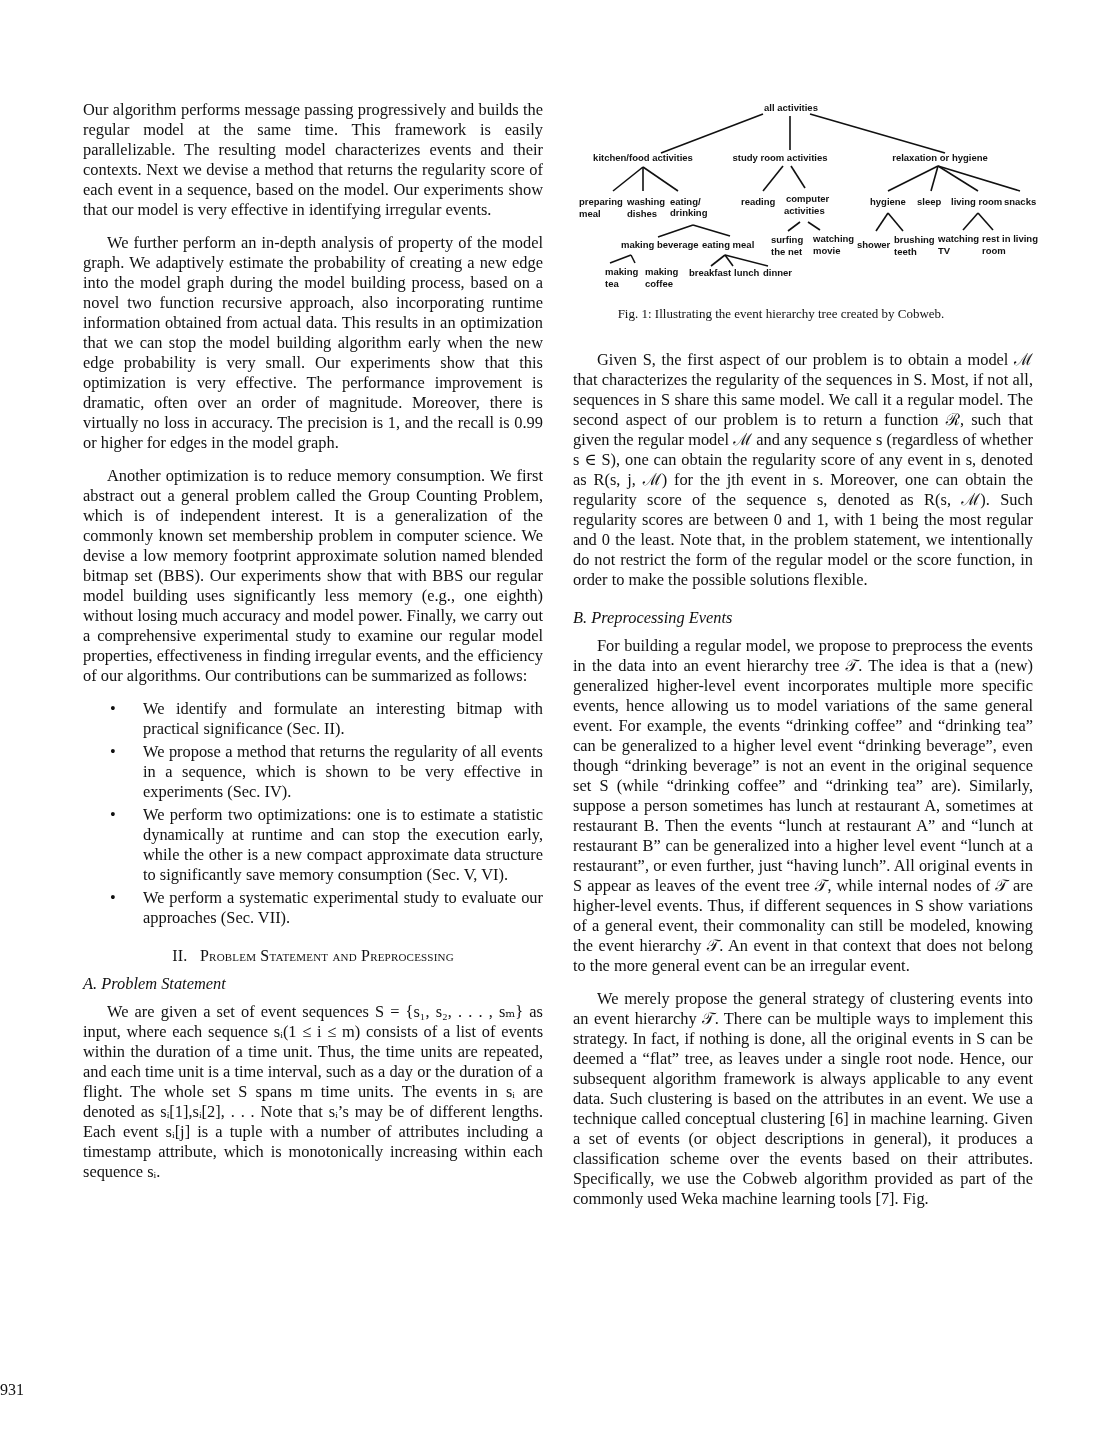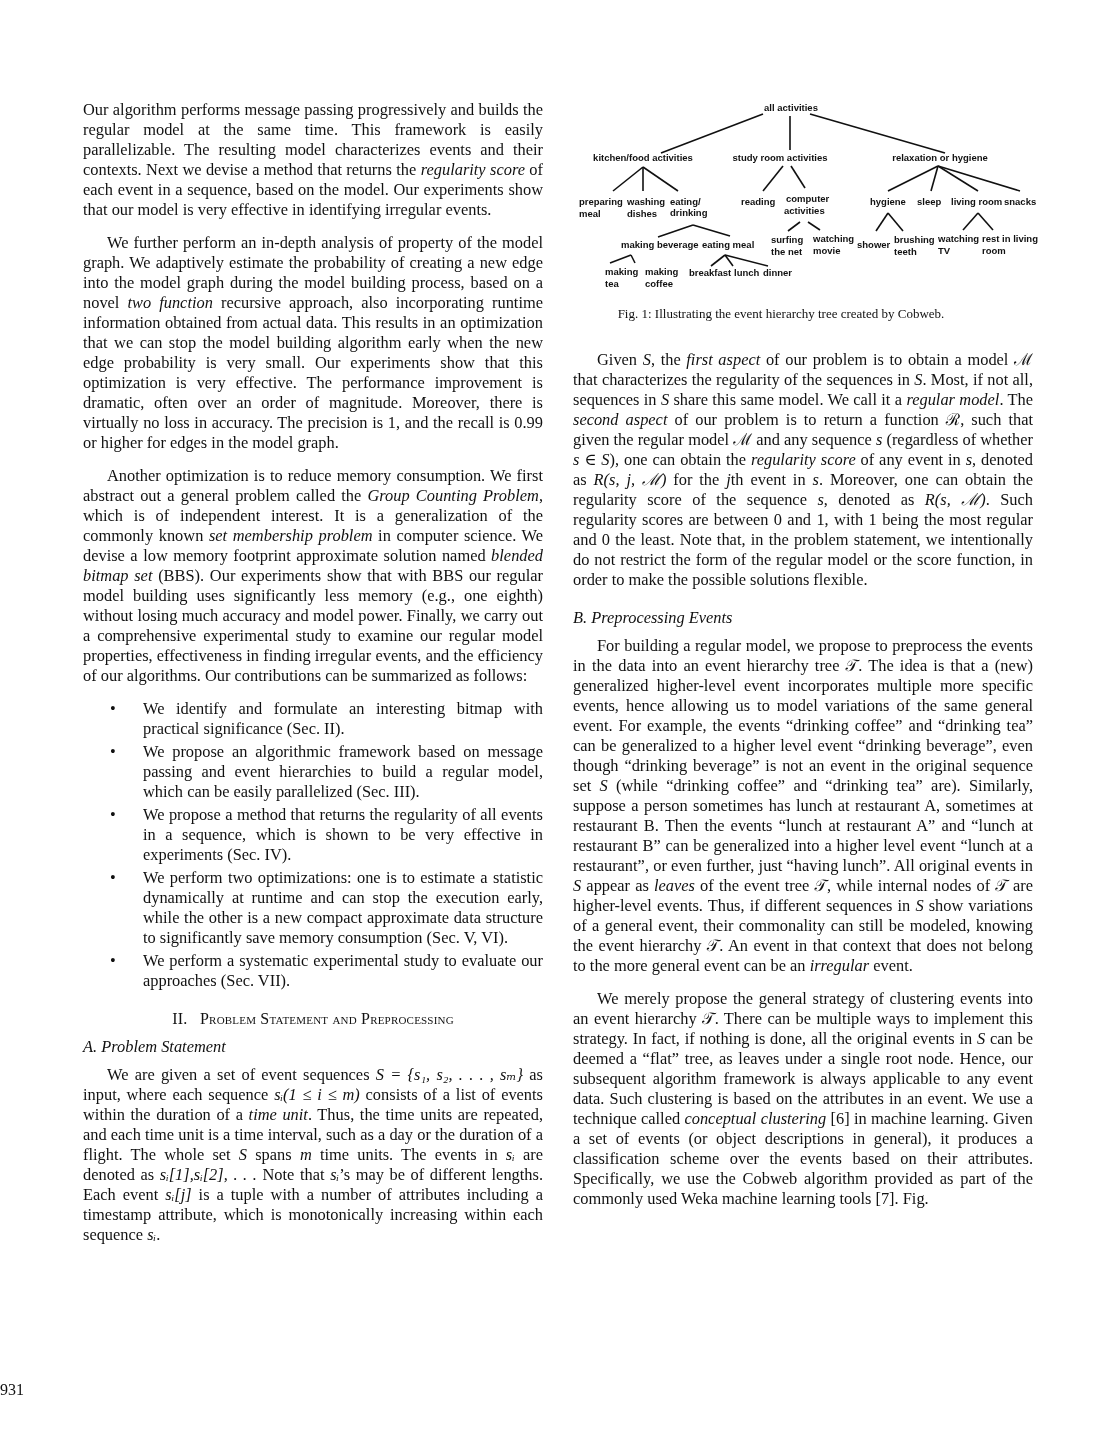--- a/index.html
+++ b/index.html
@@ -2,21 +2,21 @@
 <html><head>
 <meta charset="utf-8">
 <style>
   html,body{margin:0;padding:0;background:#fff;}
   body{width:1113px;height:1440px;position:relative;font-family:"Liberation Serif","DejaVu Serif",serif;color:#111;}
   .col{position:absolute;top:100px;width:460px;font-size:16.4px;line-height:20px;text-align:justify;}
   .left{left:83px;}
   .right{left:573px;}
   p{margin:0 0 13px 0;text-indent:24px;hyphens:auto;}
   p.noind{text-indent:0;}
-  .math,.it{font-style:italic;}
+  .math,.it{}
   ul{margin:0 0 14px 0;padding:0;list-style:none;}
   li{position:relative;padding-left:60px;margin-bottom:3px;}
   li::before{content:"\2022";position:absolute;left:27px;top:0;}
   .sec{text-align:center;font-size:16px;margin:18px 0 8px 0;letter-spacing:0.2px;}
   .sc{font-variant:small-caps;}
   .subsec{font-style:italic;margin:6px 0 8px 0;}
   .figure{position:absolute;left:573px;top:98px;width:470px;height:195px;}
   .caption{position:absolute;left:546px;top:306px;width:470px;text-align:center;font-size:13px;}
   .tree text{font-family:"Liberation Sans","DejaVu Sans",sans-serif;font-weight:bold;font-size:9.5px;fill:#111;}
   .tree line{stroke:#111;stroke-width:1.6;}
@@ -28,21 +28,20 @@
 
 <div class="col left">
   <p class="noind"><span>Our algorithm performs message passing progressively and builds the regular model at the same time. This framework is easily parallelizable. The resulting model characterizes events and their contexts. Next we devise a method that returns the </span><span class="it">regularity score</span><span> of each event in a sequence, based on the model. Our experiments show that our model is very effective in identifying irregular events.</span></p>
 
   <p><span>We further perform an in-depth analysis of property of the model graph. We adaptively estimate the probability of creating a new edge into the model graph during the model building process, based on a novel </span><span class="it">two function</span><span> recursive approach, also incorporating runtime information obtained from actual data. This results in an optimization that we can stop the model building algorithm early when the new edge probability is very small. Our experiments show that this optimization is very effective. The performance improvement is dramatic, often over an order of magnitude. Moreover, there is virtually no loss in accuracy. The precision is 1, and the recall is 0.99 or higher for edges in the model graph.</span></p>
 
   <p><span>Another optimization is to reduce memory consumption. We first abstract out a general problem called the </span><span class="it">Group Counting Problem</span><span>, which is of independent interest. It is a generalization of the commonly known </span><span class="it">set membership problem</span><span> in computer science. We devise a low memory footprint approximate solution named </span><span class="it">blended bitmap set</span><span> (BBS). Our experiments show that with BBS our regular model building uses significantly less memory (e.g., one eighth) without losing much accuracy and model power. Finally, we carry out a comprehensive experimental study to examine our regular model properties, effectiveness in finding irregular events, and the efficiency of our algorithms. Our contributions can be summarized as follows:</span></p>
 
   <ul>
     <li>We identify and formulate an interesting bitmap with practical significance (Sec. II).</li>
-    <li>We propose an algorithmic framework based on message passing and event hierarchies to build a regular model, which can be easily parallelized (Sec. III).</li>
     <li>We propose a method that returns the regularity of all events in a sequence, which is shown to be very effective in experiments (Sec. IV).</li>
     <li>We perform two optimizations: one is to estimate a statistic dynamically at runtime and can stop the execution early, while the other is a new compact approximate data structure to significantly save memory consumption (Sec. V, VI).</li>
     <li>We perform a systematic experimental study to evaluate our approaches (Sec. VII).</li>
   </ul>
 
   <div class="sec"><span>II.</span>&nbsp;&nbsp;&nbsp;<span class="sc">Problem Statement and Preprocessing</span></div>
   <div class="subsec">A.  Problem Statement</div>
 
   <p><span>We are given a set of event sequences </span><span class="math">S = {s₁, s₂, . . . , sₘ}</span><span> as input, where each sequence </span><span class="math">sᵢ(1 ≤ i ≤ m)</span><span> consists of a list of events within the duration of a </span><span class="it">time unit</span><span>. Thus, the time units are repeated, and each time unit is a time interval, such as a day or the duration of a flight. The whole set </span><span class="math">S</span><span> spans </span><span class="math">m</span><span> time units. The events in </span><span class="math">sᵢ</span><span> are denoted as </span><span class="math">sᵢ[1],sᵢ[2], . . .</span><span> Note that </span><span class="math">sᵢ</span><span>’s may be of different lengths. Each event </span><span class="math">sᵢ[j]</span><span> is a tuple with a number of attributes including a timestamp attribute, which is monotonically increasing within each sequence </span><span class="math">sᵢ</span><span>.</span></p>
 </div>

